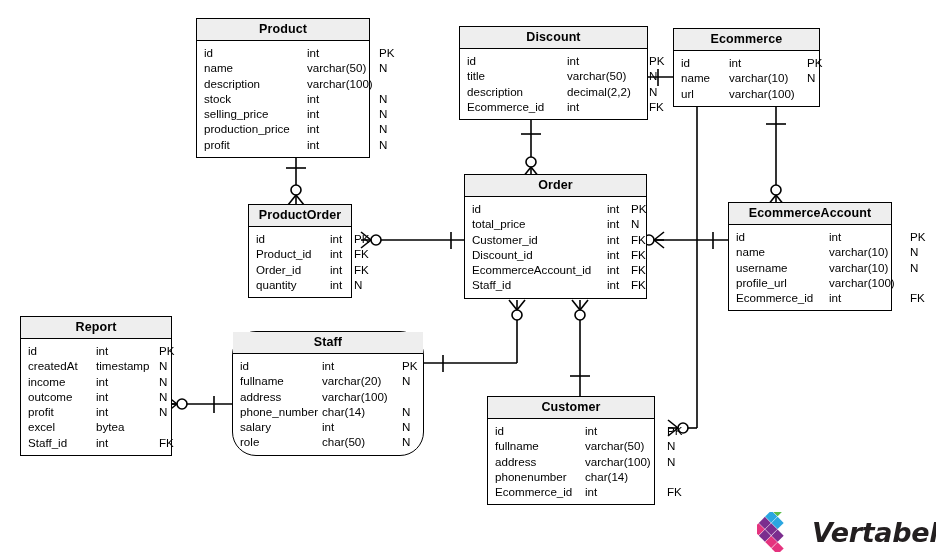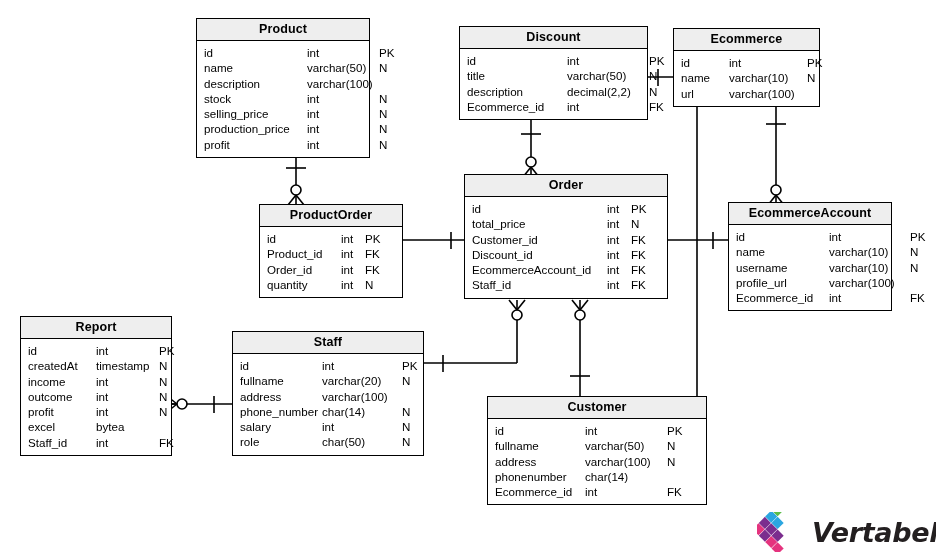--- a/index.html
+++ b/index.html
@@ -269,21 +269,21 @@
         <span class="c-key">N</span>
       </div>
       <div class="attr">
         <span class="c-name">url</span>
         <span class="c-type">varchar(100)</span>
         <span class="c-key"></span>
       </div>
     </div>
   </div>
 
-  <div class="entity t-po" style="left:259px; top:204px; width:144px;">
+  <div class="entity t-po" style="left:248px; top:204px; width:104px;">
     <div class="entity-title">ProductOrder</div>
     <div class="entity-body">
       <div class="attr">
         <span class="c-name">id</span>
         <span class="c-type">int</span>
         <span class="c-key">PK</span>
       </div>
       <div class="attr">
         <span class="c-name">Product_id</span>
         <span class="c-type">int</span>
@@ -295,21 +295,21 @@
         <span class="c-key">FK</span>
       </div>
       <div class="attr">
         <span class="c-name">quantity</span>
         <span class="c-type">int</span>
         <span class="c-key">N</span>
       </div>
     </div>
   </div>
 
-  <div class="entity t-order" style="left:464px; top:174px; width:204px;">
+  <div class="entity t-order" style="left:464px; top:174px; width:183px;">
     <div class="entity-title">Order</div>
     <div class="entity-body">
       <div class="attr">
         <span class="c-name">id</span>
         <span class="c-type">int</span>
         <span class="c-key">PK</span>
       </div>
       <div class="attr">
         <span class="c-name">total_price</span>
         <span class="c-type">int</span>
@@ -403,21 +403,21 @@
         <span class="c-key"></span>
       </div>
       <div class="attr">
         <span class="c-name">Staff_id</span>
         <span class="c-type">int</span>
         <span class="c-key">FK</span>
       </div>
     </div>
   </div>
 
-  <div class="entity t-staff" style="left:232px; top:331px; width:192px;">
+  <div class="entity t-staff" style="left:232px; top:331px; width:192px;border-radius:24px;">
     <div class="entity-title">Staff</div>
     <div class="entity-body">
       <div class="attr">
         <span class="c-name">id</span>
         <span class="c-type">int</span>
         <span class="c-key">PK</span>
       </div>
       <div class="attr">
         <span class="c-name">fullname</span>
         <span class="c-type">varchar(20)</span>
@@ -439,21 +439,21 @@
         <span class="c-key">N</span>
       </div>
       <div class="attr">
         <span class="c-name">role</span>
         <span class="c-type">char(50)</span>
         <span class="c-key">N</span>
       </div>
     </div>
   </div>
 
-  <div class="entity t-cust" style="left:487px; top:396px; width:220px;">
+  <div class="entity t-cust" style="left:487px; top:396px; width:168px;">
     <div class="entity-title">Customer</div>
     <div class="entity-body">
       <div class="attr">
         <span class="c-name">id</span>
         <span class="c-type">int</span>
         <span class="c-key">PK</span>
       </div>
       <div class="attr">
         <span class="c-name">fullname</span>
         <span class="c-type">varchar(50)</span>

